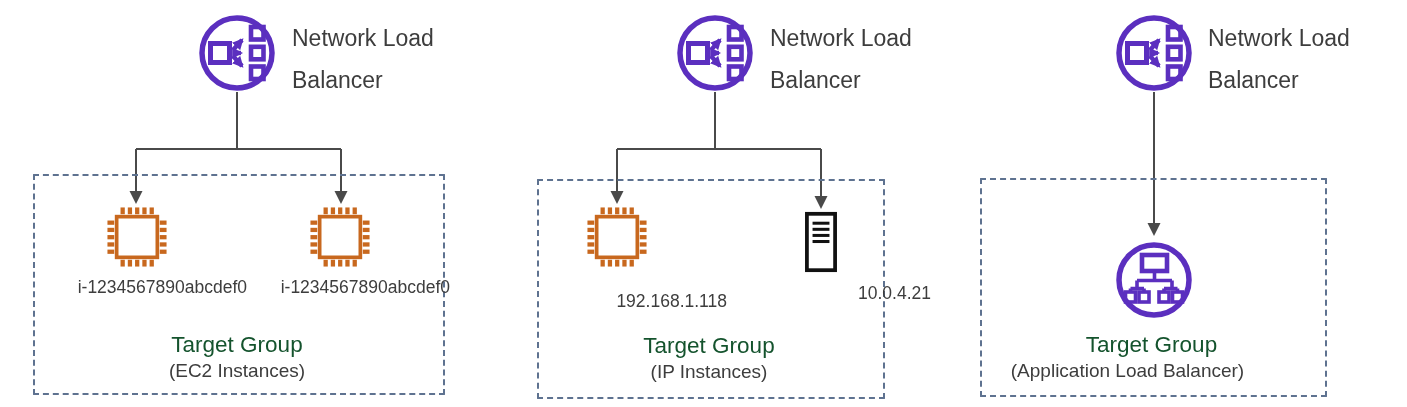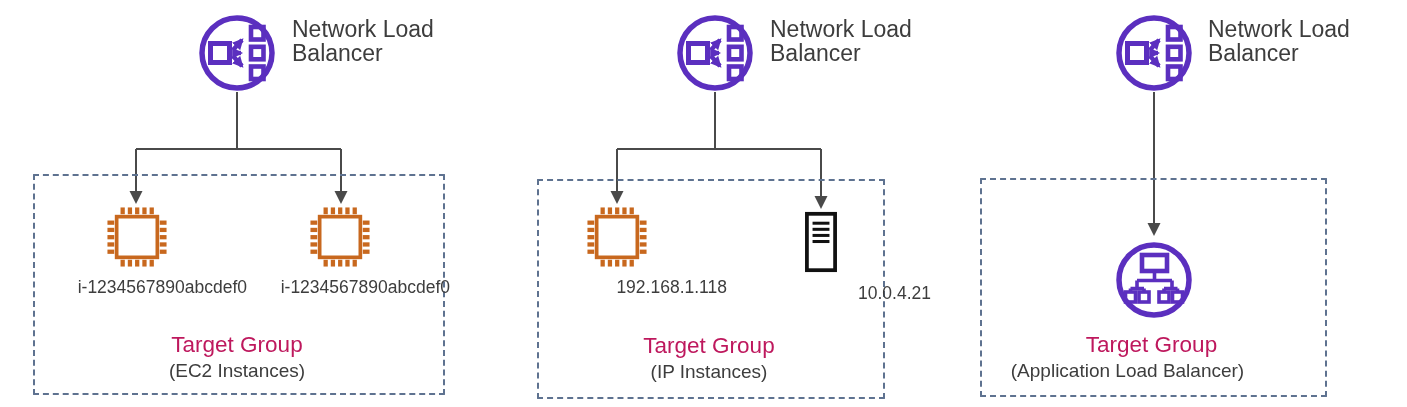--- a/index.html
+++ b/index.html
@@ -2,30 +2,30 @@
 <html><head>
 <meta charset="utf-8">
 <style>
   html,body{margin:0;padding:0;background:#ffffff;}
   #canvas{
     position:relative;width:1407px;height:407px;background:#ffffff;
     font-family:"Liberation Sans",sans-serif;color:#3d3d3d;overflow:hidden;
   }
   .abs{position:absolute;}
   .lb-label{
-    font-size:23px;line-height:24px;color:#3d3d3d;width:190px;
+    font-size:23px;line-height:42px;color:#3d3d3d;width:190px;
   }
   .dashed-box{
     position:absolute;border:2px dashed #5e7290;background:transparent;border-radius:1px;
   }
   .target-label{
     position:absolute;width:220px;text-align:right;font-size:17.5px;color:#3d3d3d;white-space:nowrap;
   }
   .caption{
-    position:absolute;text-align:center;font-size:22.5px;color:#be185d;
+    position:absolute;text-align:center;font-size:22.5px;color:#14532d;
   }
   .caption-sub{
     position:absolute;text-align:center;font-size:19px;font-weight:normal;color:#3d3d3d;
   }
   svg.icon{position:absolute;display:block;}
   #connectors{position:absolute;left:0;top:0;pointer-events:none;}
 </style>
 </head>
 <body>
 
@@ -140,21 +140,21 @@
 
     <div class="dashed-box" style="left:537px;top:179px;width:344px;height:216px"></div>
 
     <svg class="icon" style="left:586px;top:206px" width="62" height="62">
         <use href="#sym-ec2"></use>
       </svg>
     <svg class="icon" style="left:804px;top:211px" width="34" height="62">
         <use href="#sym-server"></use>
       </svg>
 
-    <div class="target-label" style="left:507px;top:277px">192.168.1.118</div>
+    <div class="target-label" style="left:507px;top:291px">192.168.1.118</div>
     <div class="target-label" style="left:711px;top:283px">10.0.4.21</div>
 
     <div class="caption" style="left:537px;top:333px;width:344px">Target Group</div>
     <div class="caption-sub" style="left:537px;top:361px;width:344px">(IP Instances)</div>
   </div>
 
   <div>
     <svg class="icon" style="left:1114px;top:13px" width="80" height="80">
         <use href="#sym-nlb"></use>
       </svg>

